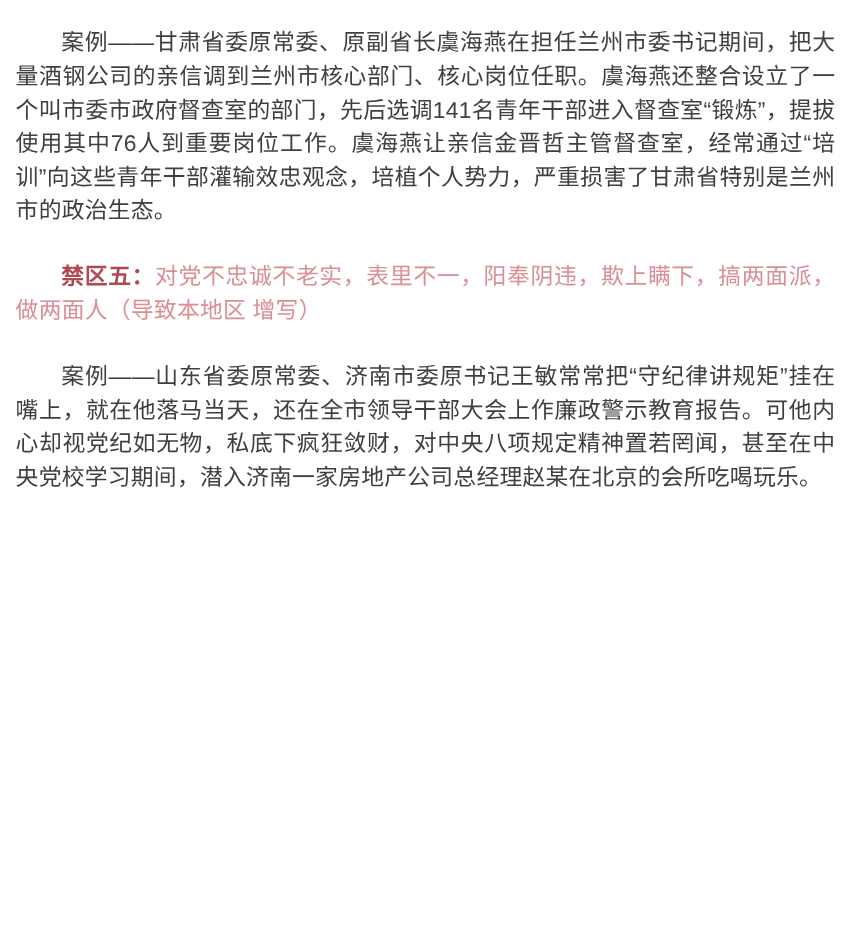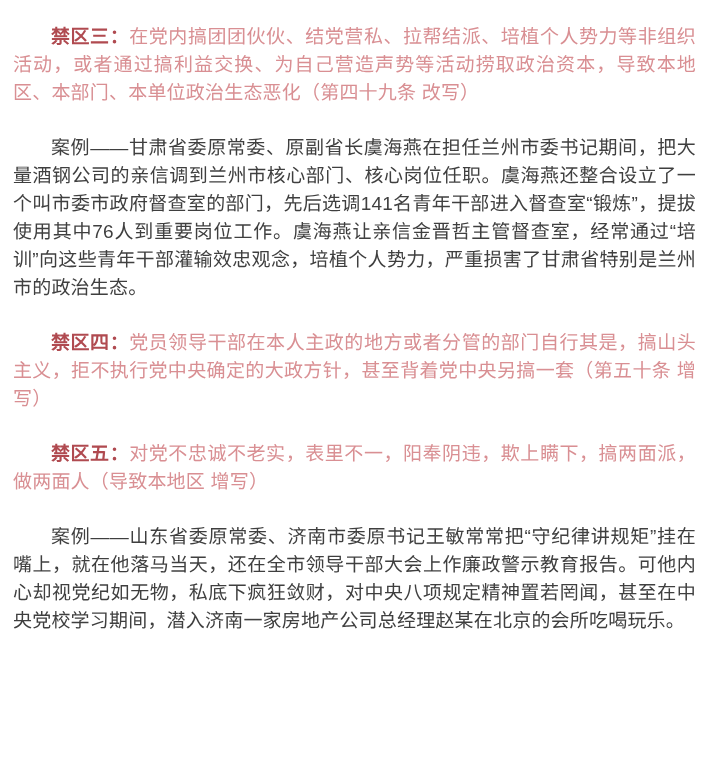--- a/index.html
+++ b/index.html
@@ -36,18 +36,16 @@
   }
   .article p:last-child { margin-bottom: 0; }
   .article p.rule { color: var(--rule-text); }
   .article p.rule strong { color: var(--rule-heading); font-weight: 700; }
   .article p.case strong { color: var(--body-text); font-weight: 400; }
 </style>
 </head>
 <body>
 
 <div class="article">
-    <p class="rule"><strong>禁区三：</strong><span>在党内搞团团伙伙、结党营私、拉帮结派、培植个人势力等非组织活动，或者通过搞利益交换、为自己营造声势等活动捞取政治资本，导致本地区、本部门、本单位政治生态恶化（第四十九条 改写）</span></p>
     <p class="case"><strong>案例——</strong><span>甘肃省委原常委、原副省长虞海燕在担任兰州市委书记期间，把大量酒钢公司的亲信调到兰州市核心部门、核心岗位任职。虞海燕还整合设立了一个叫市委市政府督查室的部门，先后选调141名青年干部进入督查室“锻炼”，提拔使用其中76人到重要岗位工作。虞海燕让亲信金晋哲主管督查室，经常通过“培训”向这些青年干部灌输效忠观念，培植个人势力，严重损害了甘肃省特别是兰州市的政治生态。</span></p>
-    <p class="rule"><strong>禁区四：</strong><span>党员领导干部在本人主政的地方或者分管的部门自行其是，搞山头主义，拒不执行党中央确定的大政方针，甚至背着党中央另搞一套（第五十条 增写）</span></p>
     <p class="rule"><strong>禁区五：</strong><span>对党不忠诚不老实，表里不一，阳奉阴违，欺上瞒下，搞两面派，做两面人（导致本地区 增写）</span></p>
     <p class="case"><strong>案例——</strong><span>山东省委原常委、济南市委原书记王敏常常把“守纪律讲规矩”挂在嘴上，就在他落马当天，还在全市领导干部大会上作廉政警示教育报告。可他内心却视党纪如无物，私底下疯狂敛财，对中央八项规定精神置若罔闻，甚至在中央党校学习期间，潜入济南一家房地产公司总经理赵某在北京的会所吃喝玩乐。</span></p>
   </div>
 
 </body></html>

